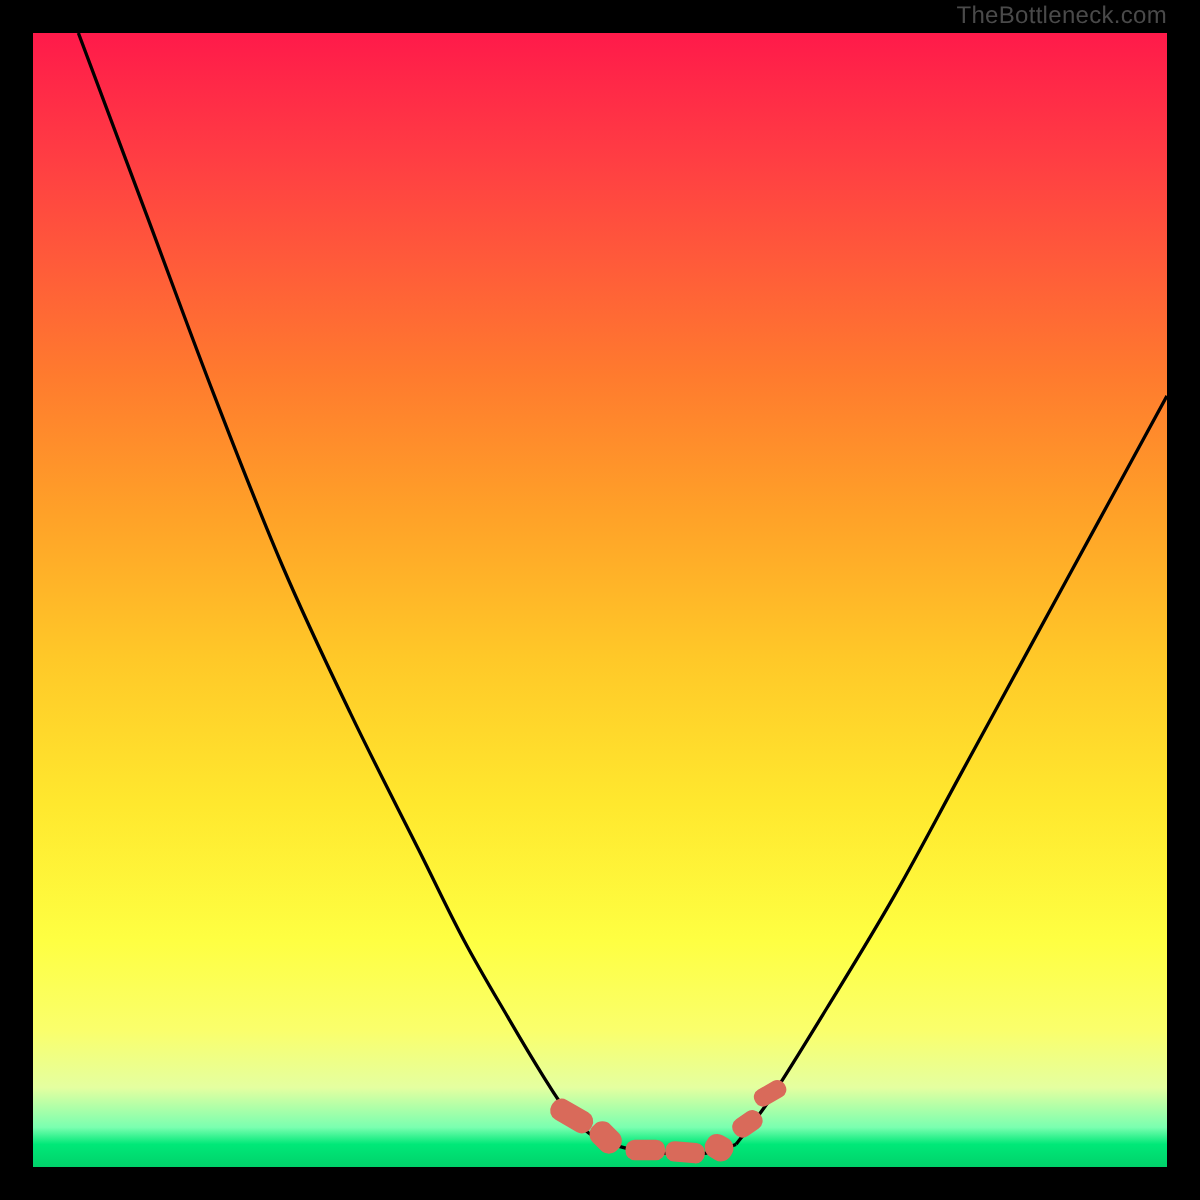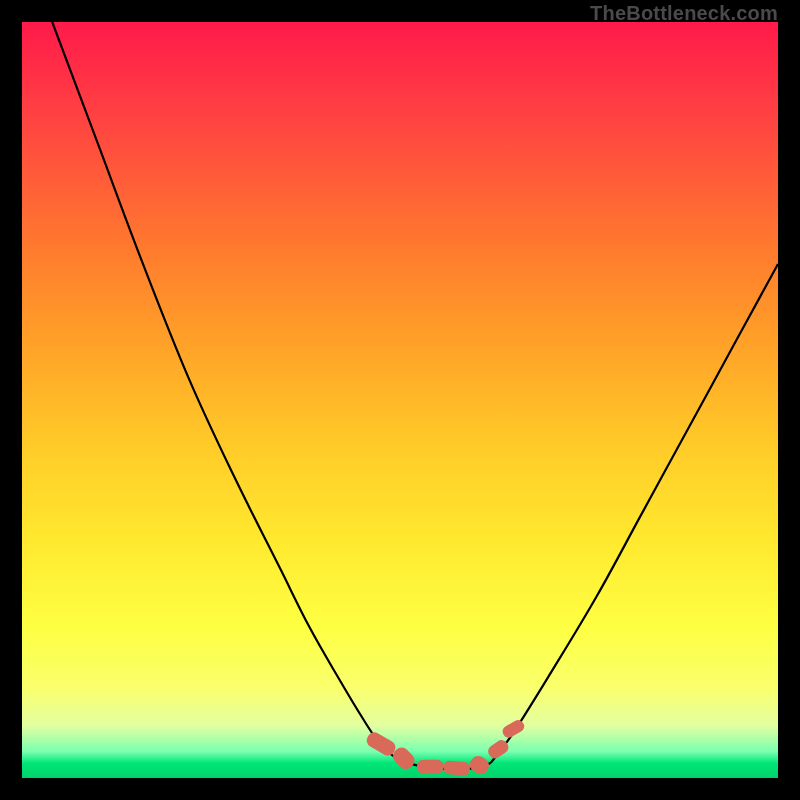--- a/index.html
+++ b/index.html
@@ -31,22 +31,22 @@
       #7affb0 96.5%,
       #00e878 98%,
       #00d26a 100%);
     overflow: hidden;
   }
   .credit {
     position: absolute;
     top: 2px;
     right: 22px;
     color: #4a4a4a;
-    font-size: 20px;
-    font-weight: 700;
+    font-size: 16px;
+    font-weight: 400;
     letter-spacing: 0.2px;
   }
   svg.curves {
     position: absolute;
     left: 0;
     top: 0;
   }
   .marker {
     fill: #d96a5a;
     stroke: none;

